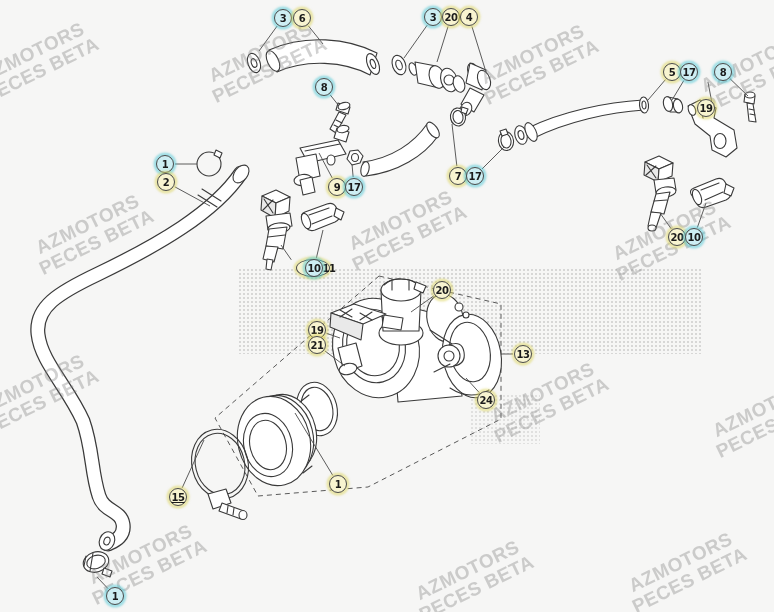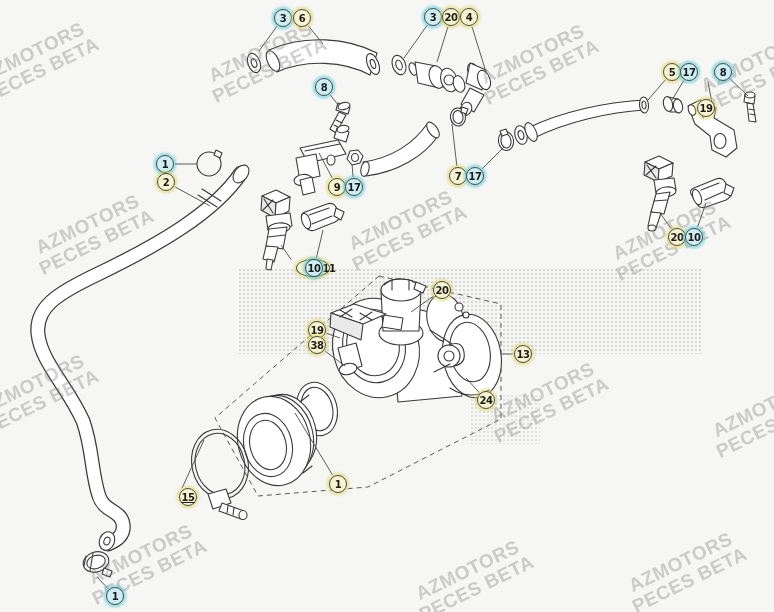--- a/index.html
+++ b/index.html
@@ -337,20 +337,20 @@
       <div class="callout yellow" style="left: 328px; top: 178px;">9</div>
       <div class="callout cyan" style="left: 345px; top: 178px;">17</div>
       <div class="callout yellow" style="left: 449px; top: 167px;">7</div>
       <div class="callout cyan" style="left: 466px; top: 167px;">17</div>
       <div class="callout yellow" style="left: 668px; top: 228px;">20</div>
       <div class="callout cyan" style="left: 685px; top: 228px;">10</div>
       <div class="callout yellow" style="left: 296px; top: 259px; padding-left: 32px;">11</div>
       <div class="callout cyan" style="left: 305px; top: 259px;">10</div>
       <div class="callout yellow" style="left: 433px; top: 281px;">20</div>
       <div class="callout yellow" style="left: 308px; top: 321px;">19</div>
-      <div class="callout yellow" style="left: 308px; top: 336px;">38</div>
+      <div class="callout yellow" style="left: 308px; top: 336px;">21</div>
       <div class="callout yellow" style="left: 514px; top: 345px;">13</div>
       <div class="callout yellow" style="left: 477px; top: 391px;">24</div>
       <div class="callout yellow" style="left: 329px; top: 475px;">1</div>
-      <div class="callout yellow" style="left: 179px; top: 488px; text-decoration: underline;">15</div>
+      <div class="callout yellow" style="left: 169px; top: 488px; text-decoration: underline;">15</div>
       <div class="callout cyan" style="left: 106px; top: 587px;">1</div>
     </div>
 </div>
 
 </body></html>

